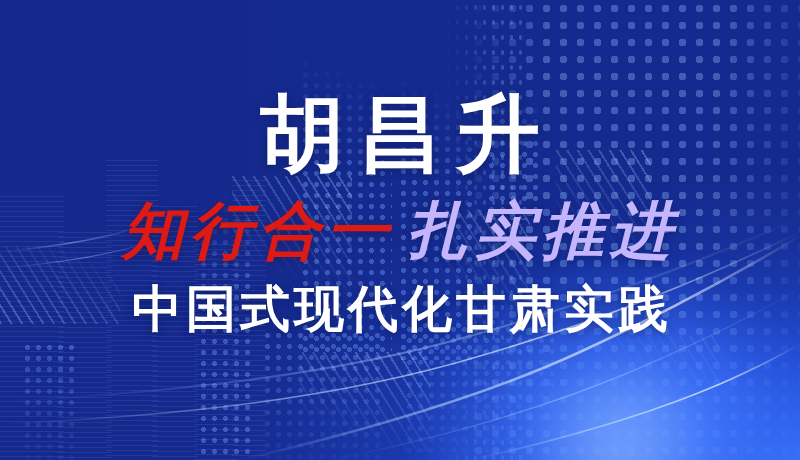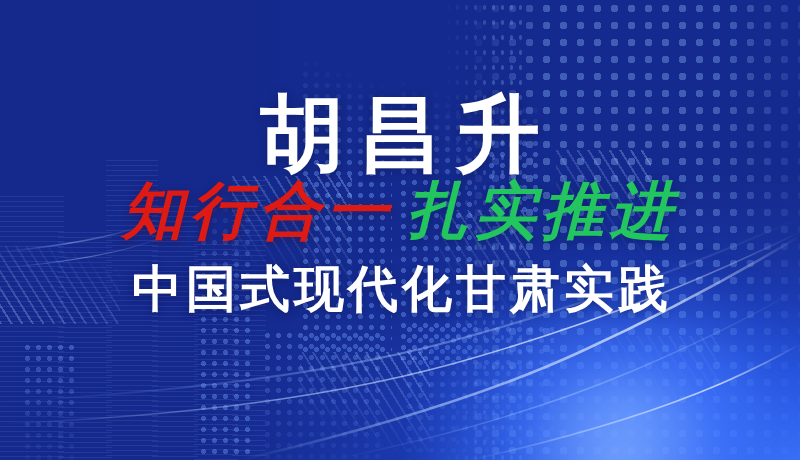--- a/index.html
+++ b/index.html
@@ -142,32 +142,32 @@
     color:#ffffff;
     font-size:84px;
     line-height:1;
     font-weight:bold;
     letter-spacing:14px;
     text-indent:14px;
     white-space:nowrap;
     text-shadow:0 2px 10px rgba(8,18,70,.45);
   }
   .callig{
-    margin-top:4px;
+    margin-top:24px;
     display:flex;align-items:baseline;
     white-space:nowrap;
     font-family:"Liberation Serif","DejaVu Serif",serif;
     font-size:62px;
     line-height:1;
     font-weight:bold;
     font-style:italic;
     letter-spacing:6px;
   }
   .callig .red{ color:#dd1a14; text-shadow:0 2px 8px rgba(60,0,0,.30); }
-  .callig .white{ color:#22c55e; margin-left:12px; text-shadow:0 2px 8px rgba(8,18,70,.40); }
+  .callig .white{ color:#c4b5fd; margin-left:12px; text-shadow:0 2px 8px rgba(8,18,70,.40); }
   .slogan{
     margin-top:22px;
     color:#ffffff;
     font-size:50px;
     line-height:1;
     font-weight:bold;
     letter-spacing:4px;
     text-indent:4px;
     white-space:nowrap;
     text-shadow:0 2px 10px rgba(8,18,70,.45);

